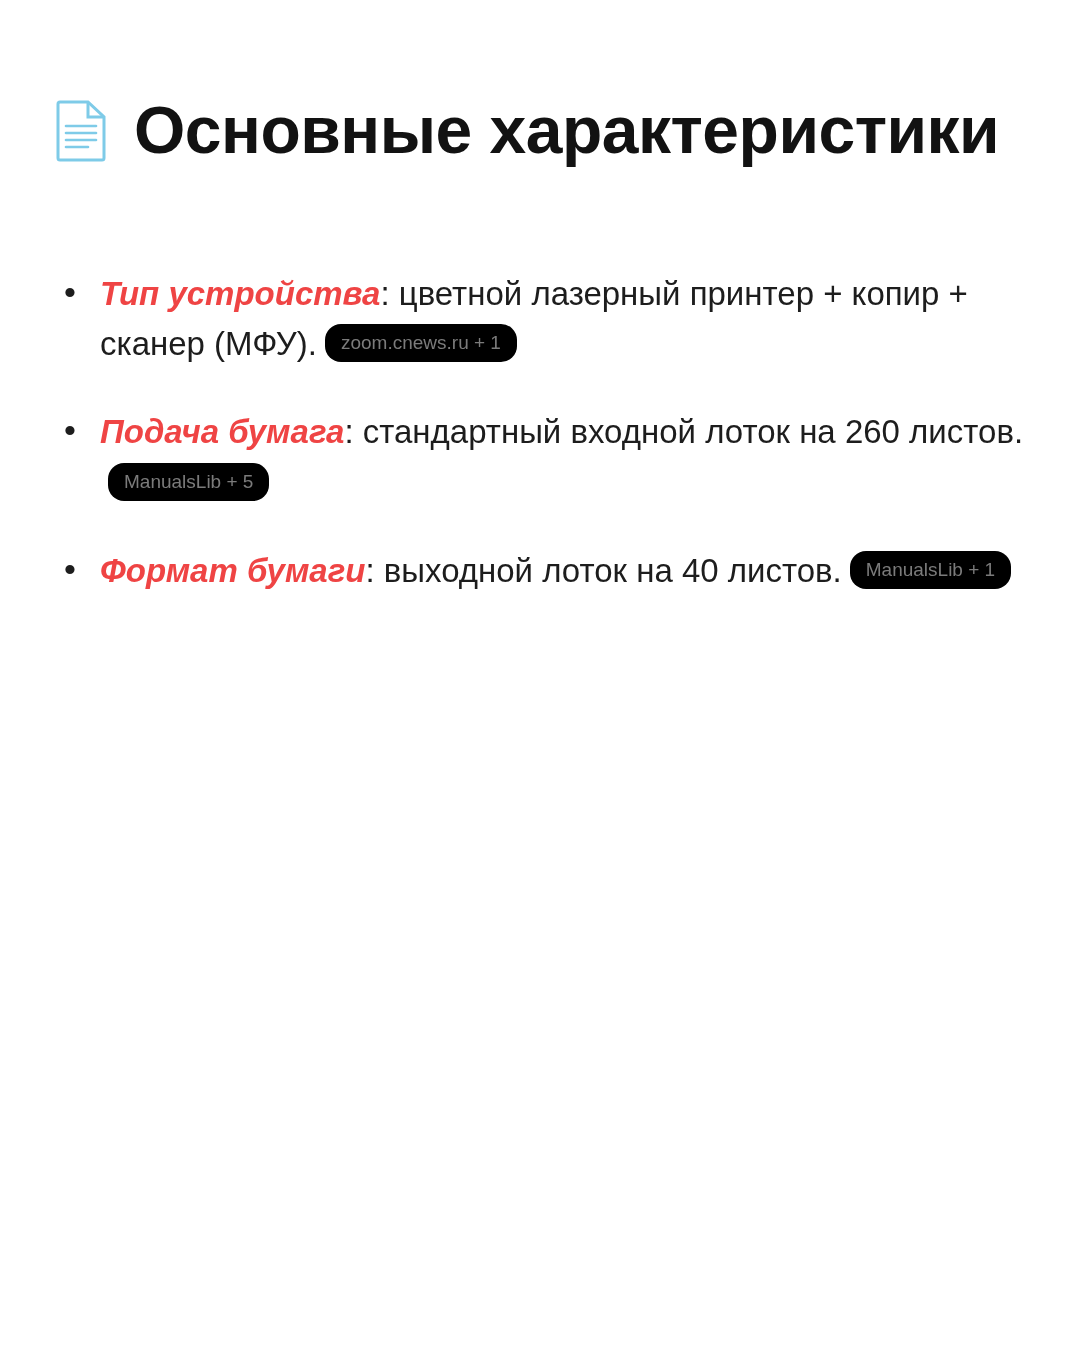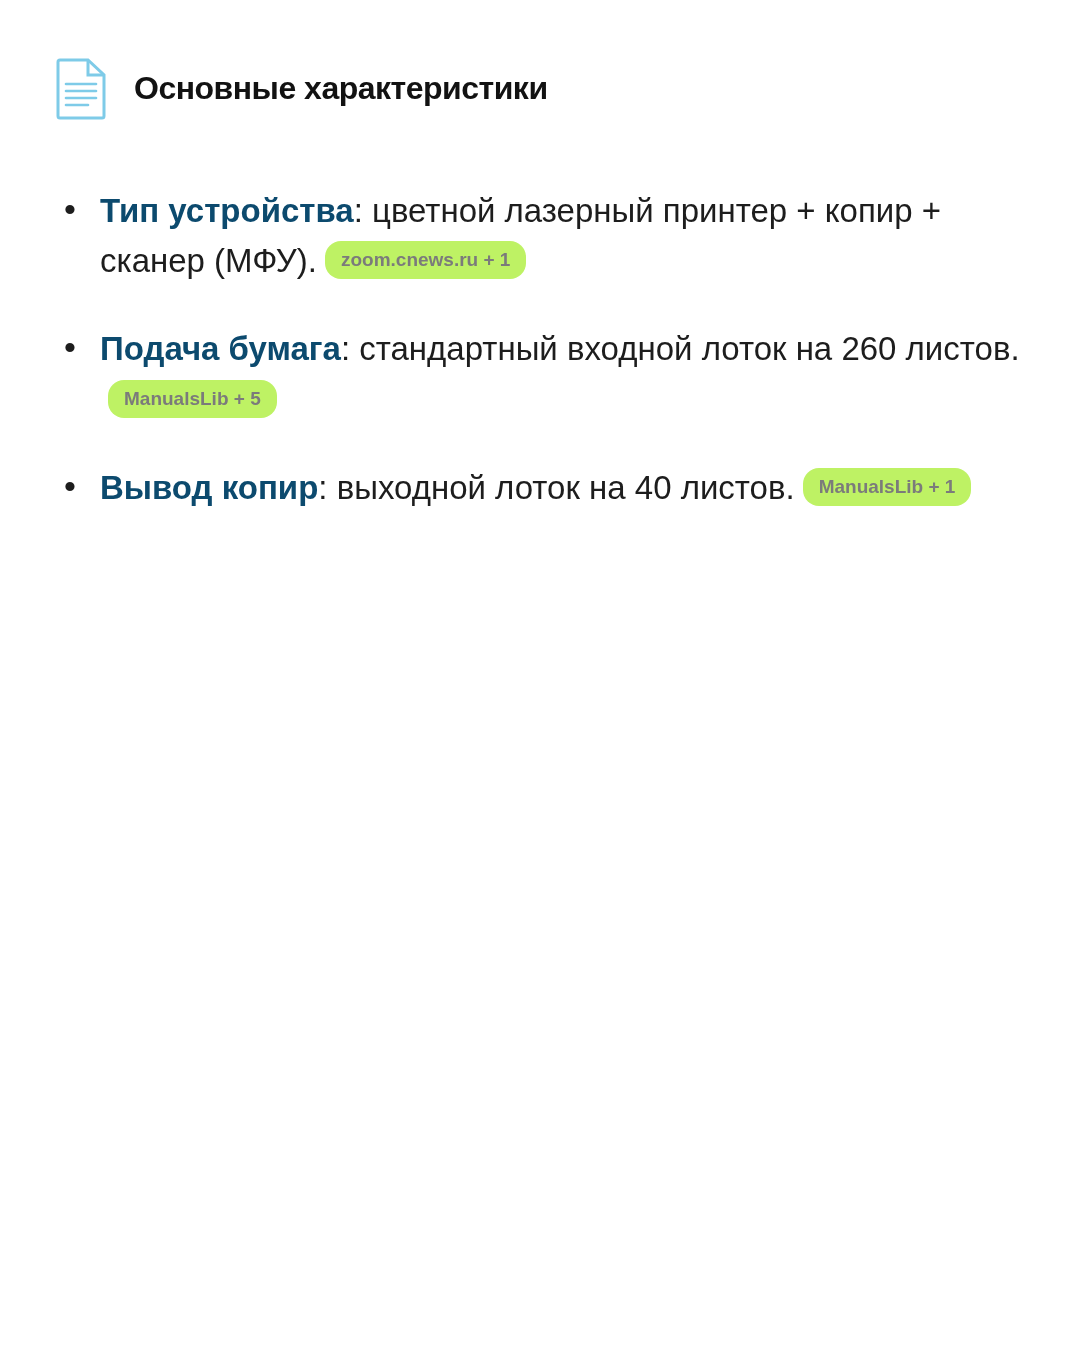--- a/index.html
+++ b/index.html
@@ -32,21 +32,21 @@
     margin-bottom: 58px;
   }
   .doc-icon {
     width: 52px;
     height: 62px;
     flex: 0 0 auto;
     position: relative;
   }
   .doc-icon svg { display: block; }
   .page-title {
-    font-size: 32px;
+    font-size: 66px;
     line-height: 1.1;
     font-weight: 700;
     letter-spacing: -0.5px;
     color: #121212;
     white-space: nowrap;
   }
 
   
   .spec-list {
     list-style: none;
@@ -66,34 +66,35 @@
     content: "•";
     position: absolute;
     left: 16px;
     top: -2px;
     font-size: 34px;
     line-height: 1.52;
     color: #1d1d1d;
   }
   .spec-item .label {
     font-weight: 700;
-    color: #0c4a6e;
+    color: #ef4444;
+    font-style: italic;
   }
   .cite {
     display: inline-block;
-    background: #bef264;
+    background: #000000;
     color: #7b7b7b;
     border-radius: 16px;
     font-size: 19px;
     line-height: 1;
     padding: 9px 16px 10px 16px;
     margin-left: 8px;
     vertical-align: 6px;
     white-space: nowrap;
-    font-weight: 700;
+    font-weight: 400;
   }
   .cite.block {
     margin-left: 0;
     margin-top: 10px;
     vertical-align: baseline;
   }
   .cite-line {
     margin-top: 12px;
   }
 </style>
@@ -123,18 +124,18 @@
     <li class="spec-item">
       <span class="label">Тип устройства</span><span>: цветной лазерный принтер + копир + сканер (МФУ).</span><span class="cite">zoom.cnews.ru + 1</span>
     </li>
 
 
     <li class="spec-item">
       <span class="label">Подача бумага</span><span>: стандартный входной лоток на 260 листов.</span><span class="cite">ManualsLib + 5</span>
     </li>
 
     <li class="spec-item">
-      <span class="label">Вывод копир</span><span>: выходной лоток на 40 листов.</span><span class="cite">ManualsLib + 1</span>
+      <span class="label">Формат бумаги</span><span>: выходной лоток на 40 листов.</span><span class="cite">ManualsLib + 1</span>
     </li>
 
 
   </ul>
 </div>
 
 </body></html>

